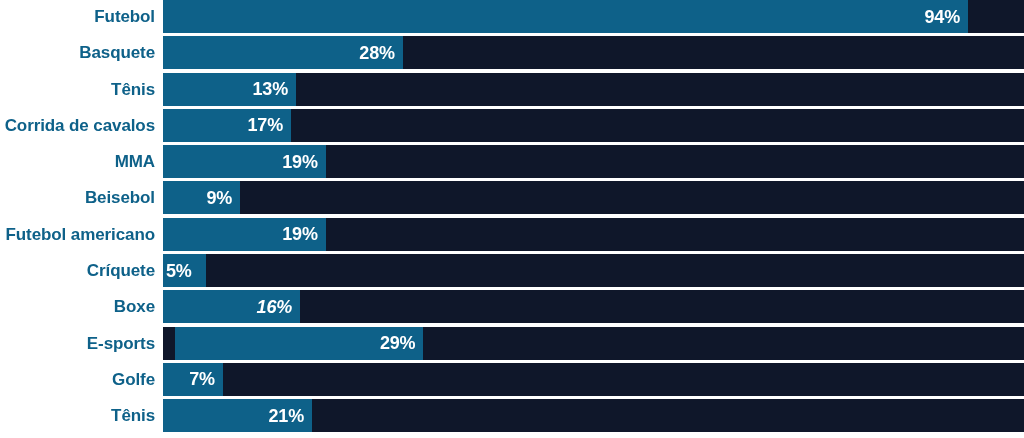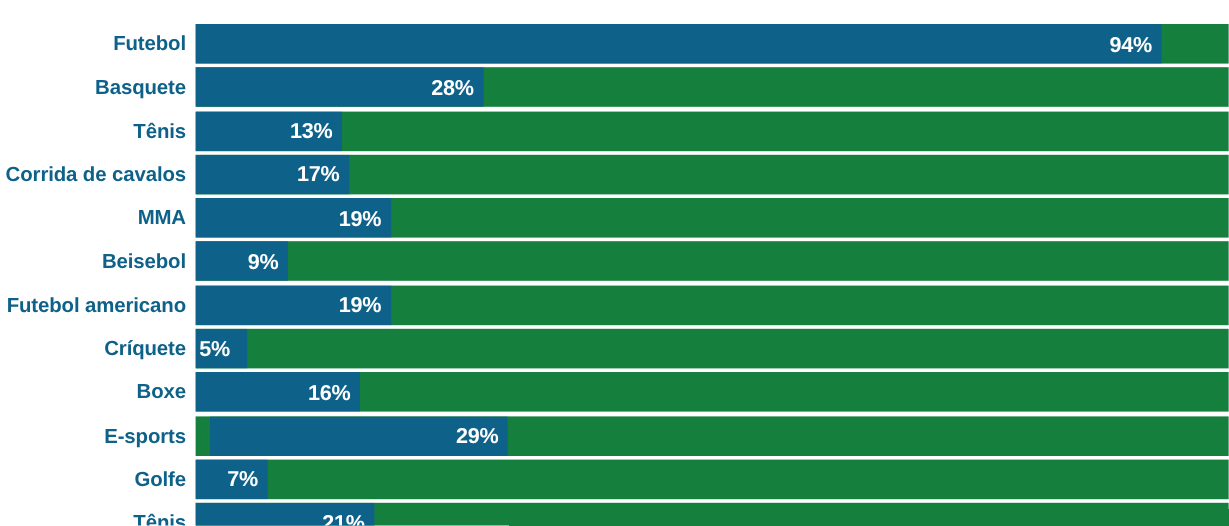--- a/index.html
+++ b/index.html
@@ -13,21 +13,21 @@
 
   body {
     font-family: "Liberation Sans", sans-serif;
   }
 
   #chart-root {
     position: relative;
     width: 1024px;
     height: 438px;
     background: #ffffff;
-    padding-top: 20px;
+    padding-top: 0;
     border-radius: 14px;
   }
 
   .chart-rows {
     display: flex;
     flex-direction: column;
     width: 1024px;
   }
 
   .chart-row {
@@ -56,21 +56,21 @@
   }
 
   .row-gap {
     width: 8px;
     min-width: 8px;
   }
 
   .track {
     position: relative;
     flex: 1 1 auto;
-    background: #15803d;
+    background: #0f172a;
     height: 33px;
     overflow: hidden;
   }
 
   .bar-fill {
     position: absolute;
     left: 0;
     top: 0;
     height: 33px;
     background: #0e6189;
@@ -132,21 +132,21 @@
             <span class="bar-value">28%</span>
           </div>
         </div>
       </div>
       <div class="chart-row">
         <div class="row-label-cell">
           <span class="row-label-text">Tênis</span>
         </div>
         <div class="row-gap"></div>
         <div class="track">
-          <div class="bar-fill" style="width: 122px;">
+          <div class="bar-fill" style="width: 133px;">
             <span class="bar-value">13%</span>
           </div>
         </div>
       </div>
       <div class="chart-row">
         <div class="row-label-cell">
           <span class="row-label-text">Corrida de cavalos</span>
         </div>
         <div class="row-gap"></div>
         <div class="track">
@@ -198,21 +198,21 @@
             <span class="bar-value">5%</span>
           </div>
         </div>
       </div>
       <div class="chart-row">
         <div class="row-label-cell">
           <span class="row-label-text">Boxe</span>
         </div>
         <div class="row-gap"></div>
         <div class="track">
-          <div class="bar-fill" style="width: 137.021px;">
+          <div class="bar-fill" style="width: 137.021px; font-style: italic;">
             <span class="bar-value">16%</span>
           </div>
         </div>
       </div>
       <div class="chart-row">
         <div class="row-label-cell">
           <span class="row-label-text">E-sports</span>
         </div>
         <div class="row-gap"></div>
         <div class="track">

